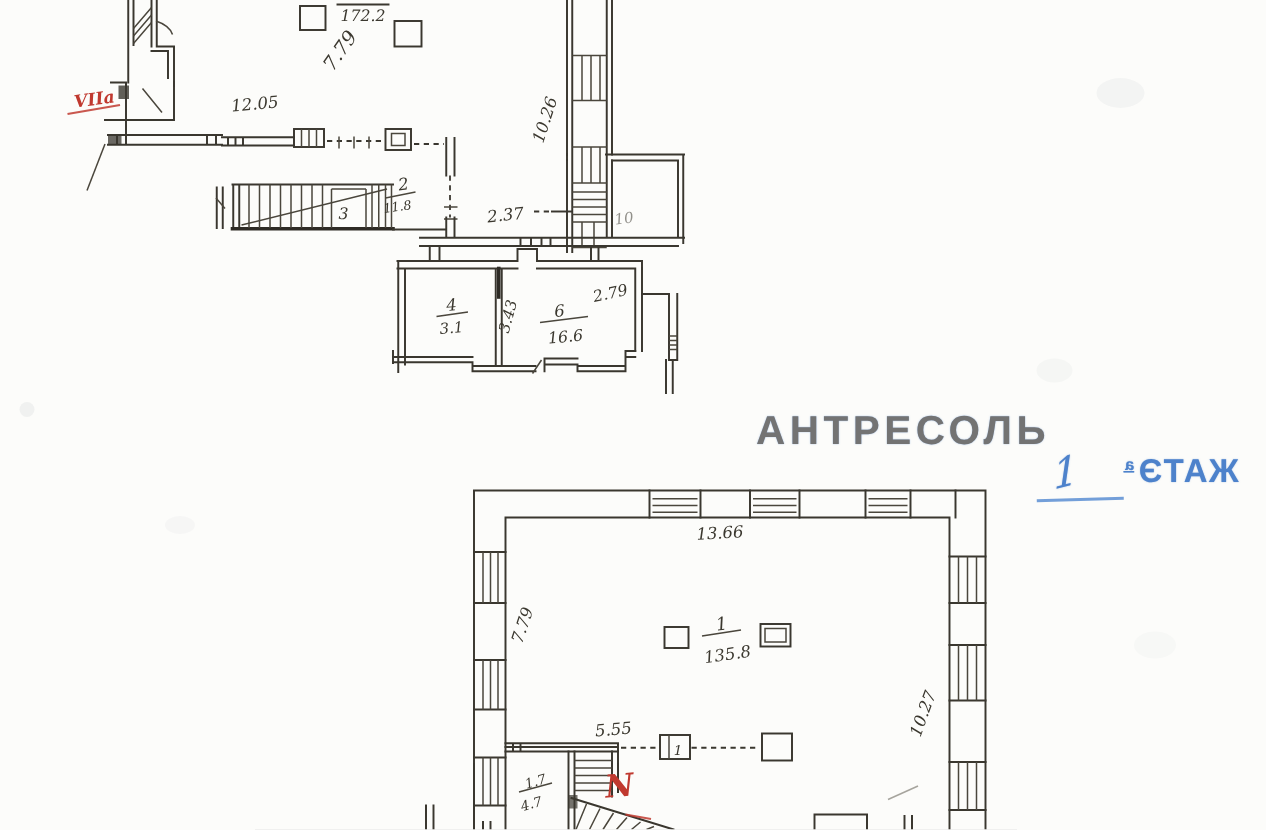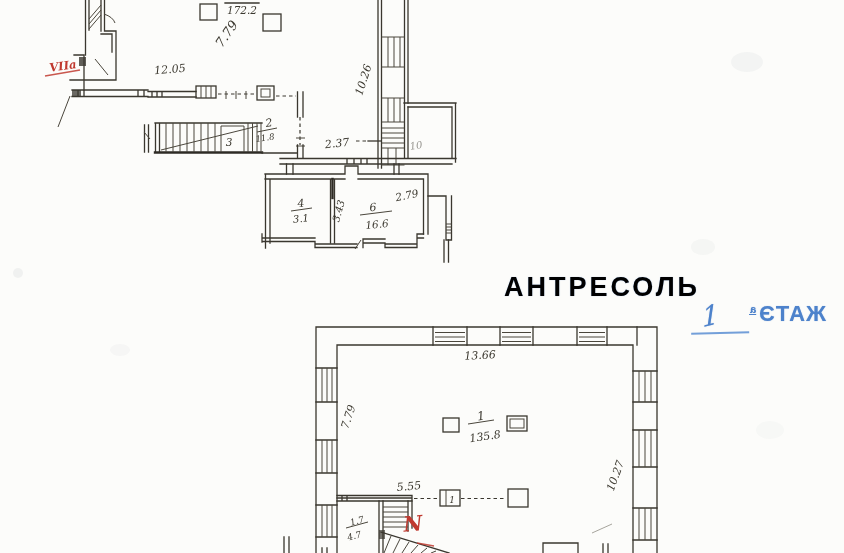--- a/index.html
+++ b/index.html
@@ -12,21 +12,21 @@
   .w2 {stroke:#2e2b25;stroke-width:2.4;fill:none;stroke-linecap:square;}
   .thin{stroke:#4a463c;stroke-width:1;fill:none;}
   .dash{stroke:#3a372f;stroke-width:1.2;fill:none;stroke-dasharray:3.5,3;}
   .pencil{stroke:#8a877e;stroke-width:1;fill:none;opacity:.75;}
   .red-l{stroke:#c0392f;stroke-width:1.5;fill:none;opacity:.85;}
   
   .hw{font-family:"DejaVu Serif",serif;font-style:italic;fill:#3b382f;}
   .hw-faint{opacity:.55;}
   .red-t{font-family:"DejaVu Serif",serif;font-style:italic;fill:#c0392f;font-weight:bold;}
   
-  .blue-print{color:#000000;font-family:"Liberation Sans",sans-serif;font-weight:bold;
+  .blue-print{color:#737373;font-family:"Liberation Sans",sans-serif;font-weight:bold;
               font-size:27px;letter-spacing:3px;text-shadow:0 0 1px rgba(58,117,199,.55);
               filter:blur(.3px);}
   .blue-hand{color:#4d82cb;font-family:"DejaVu Serif",serif;font-style:italic;font-size:27px;
              transform:rotate(-14deg) skewX(-12deg);text-shadow:0 0 1px rgba(77,130,203,.5);}
   .blue-underline{border-bottom:2px solid #5b8ed2;opacity:.85;transform:rotate(-1.5deg);}
   .mirrored{transform:scaleX(-1);color:#4d82cb;font-family:"Liberation Sans",sans-serif;
             font-weight:bold;font-size:22px;letter-spacing:1px;
             text-shadow:0 0 1px rgba(77,130,203,.55);filter:blur(.35px);}
   .mirrored .sup{font-size:11px;position:relative;top:-8px;text-decoration:underline;margin-left:2px;}
 </style>

